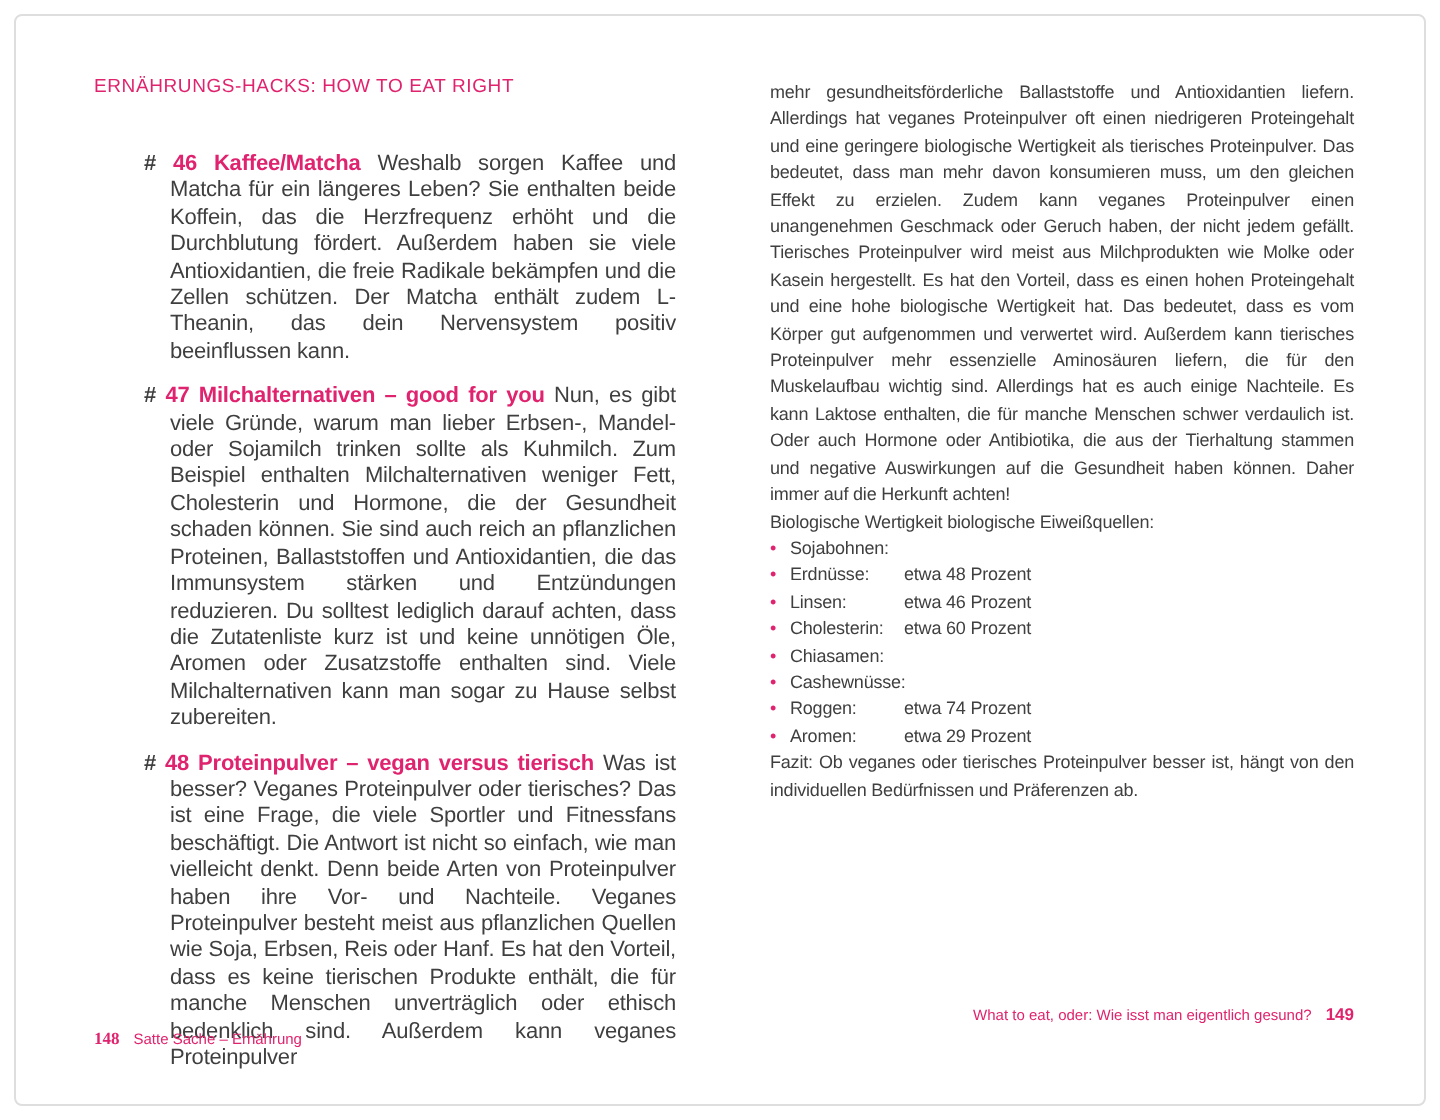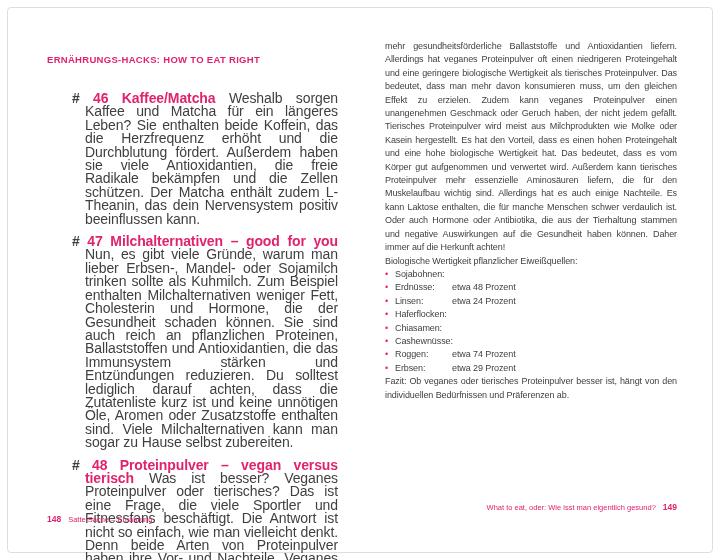--- a/index.html
+++ b/index.html
@@ -27,27 +27,27 @@
     width: 291px;
   }
   .col-right {
     position: absolute;
     left: 385px;
     top: 40px;
     width: 292px;
   }
   .chapter {
     color: #e0236e;
-    font-weight: bold;
+    font-weight: normal;
     font-size: 9.5px;
     letter-spacing: 0.3px;
-    margin: 16px 0 27px 0;
+    margin: 0 0 27px 0;
   }
   .para {
-    font-size: 14px;
+    font-size: 11px;
     line-height: 13.4px;
     text-align: justify;
     letter-spacing: -0.1px;
     margin: 0 0 0 25px;
     padding-left: 13px;
     text-indent: -13px;
   }
   .para + .para { margin-top: 9px; }
   .sec-marker { font-weight: bold; color: #3f3f3f; }
   .sec-title  { font-weight: bold; color: #e0236e; }
@@ -90,20 +90,21 @@
     left: 47px;
     bottom: 36px;
     font-size: 7.5px;
     color: #e0236e;
     white-space: nowrap;
   }
   .footer-left .pn {
     font-weight: bold;
     font-size: 8.5px;
     margin-right: 7px;
+    font-family: Liberation Serif, serif;
   }
   .footer-right {
     position: absolute;
     right: 43px;
     bottom: 48px;
     font-size: 7.5px;
     color: #e0236e;
     white-space: nowrap;
     text-align: right;
   }
@@ -123,56 +124,57 @@
 
   <p class="para"><span class="sec-marker">#</span> <span class="sec-title">46 Kaffee/Matcha</span> <span class="sec-body">Weshalb sorgen Kaffee und Matcha für ein längeres Leben? Sie enthalten beide Koffein, das die Herzfrequenz erhöht und die Durchblutung fördert. Außerdem haben sie viele Antioxidantien, die freie Radikale bekämpfen und die Zellen schützen. Der Matcha enthält zudem L-Theanin, das dein Nervensystem positiv beeinflussen kann.</span></p>
 
   <p class="para"><span class="sec-marker">#</span> <span class="sec-title">47 Milchalternativen – good for you</span> <span class="sec-body">Nun, es gibt viele Gründe, warum man lieber Erbsen-, Mandel- oder Sojamilch trinken sollte als Kuhmilch. Zum Beispiel enthalten Milchalternativen weniger Fett, Cholesterin und Hormone, die der Gesundheit schaden können. Sie sind auch reich an pflanzlichen Proteinen, Ballaststoffen und Antioxidantien, die das Immunsystem stärken und Entzündungen reduzieren. Du solltest lediglich darauf achten, dass die Zutatenliste kurz ist und keine unnötigen Öle, Aromen oder Zusatzstoffe enthalten sind. Viele Milchalternativen kann man sogar zu Hause selbst zubereiten.</span></p>
 
   <p class="para"><span class="sec-marker">#</span> <span class="sec-title">48 Proteinpulver – vegan versus tierisch</span> <span class="sec-body">Was ist besser? Veganes Proteinpulver oder tierisches? Das ist eine Frage, die viele Sportler und Fitnessfans beschäftigt. Die Antwort ist nicht so einfach, wie man vielleicht denkt. Denn beide Arten von Proteinpulver haben ihre Vor- und Nachteile. Veganes Proteinpulver besteht meist aus pflanzlichen Quellen wie Soja, Erbsen, Reis oder Hanf. Es hat den Vorteil, dass es keine tierischen Produkte enthält, die für manche Menschen unverträglich oder ethisch bedenklich sind. Außerdem kann veganes Proteinpulver</span></p>
 </div>
 
 <div class="col-right">
   <p class="rp">mehr gesundheitsförderliche Ballaststoffe und Antioxidantien liefern. Allerdings hat veganes Proteinpulver oft einen niedrigeren Proteingehalt und eine geringere biologische Wertigkeit als tierisches Proteinpulver. Das bedeutet, dass man mehr davon konsumieren muss, um den gleichen Effekt zu erzielen. Zudem kann veganes Proteinpulver einen unangenehmen Geschmack oder Geruch haben, der nicht jedem gefällt. Tierisches Proteinpulver wird meist aus Milchprodukten wie Molke oder Kasein hergestellt. Es hat den Vorteil, dass es einen hohen Proteingehalt und eine hohe biologische Wertigkeit hat. Das bedeutet, dass es vom Körper gut aufgenommen und verwertet wird. Außerdem kann tierisches Proteinpulver mehr essenzielle Aminosäuren liefern, die für den Muskelaufbau wichtig sind. Allerdings hat es auch einige Nachteile. Es kann Laktose enthalten, die für manche Menschen schwer verdaulich ist. Oder auch Hormone oder Antibiotika, die aus der Tierhaltung stammen und negative Auswirkungen auf die Gesundheit haben können. Daher immer auf die Herkunft achten!</p>
-  <p class="list-intro">Biologische Wertigkeit pflanzlicher Eiweißquellen:</p>
+  <p class="list-intro">Biologische Wertigkeit biologische Eiweißquellen:</p>
   <ul class="plist">
     <li>
         <span class="bullet">•</span>
         <span class="li-name">Sojabohnen:</span>
       </li>
     <li>
         <span class="bullet">•</span>
         <span class="li-name">Erdnüsse:</span>
         <span class="li-value">etwa 48 Prozent</span>
       </li>
     <li>
         <span class="bullet">•</span>
         <span class="li-name">Linsen:</span>
-        <span class="li-value">etwa 24 Prozent</span>
+        <span class="li-value">etwa 46 Prozent</span>
       </li>
     <li>
         <span class="bullet">•</span>
-        <span class="li-name">Haferflocken:</span>
+        <span class="li-name">Cholesterin:</span>
+        <span class="li-value">etwa 60 Prozent</span>
       </li>
     <li>
         <span class="bullet">•</span>
         <span class="li-name">Chiasamen:</span>
       </li>
     <li>
         <span class="bullet">•</span>
         <span class="li-name">Cashewnüsse:</span>
       </li>
     <li>
         <span class="bullet">•</span>
         <span class="li-name">Roggen:</span>
         <span class="li-value">etwa 74 Prozent</span>
       </li>
     <li>
         <span class="bullet">•</span>
-        <span class="li-name">Erbsen:</span>
+        <span class="li-name">Aromen:</span>
         <span class="li-value">etwa 29 Prozent</span>
       </li>
   </ul>
   <p class="conclusion">Fazit: Ob veganes oder tierisches Proteinpulver besser ist, hängt von den individuellen Bedürfnissen und Präferenzen ab.</p>
 </div>
 
 <div class="footer-left"><span class="pn">148</span><span>Satte Sache – Ernährung</span></div>
 
 <div class="footer-right"><span>What to eat, oder: Wie isst man eigentlich gesund?</span><span class="pn">149</span></div>
 

